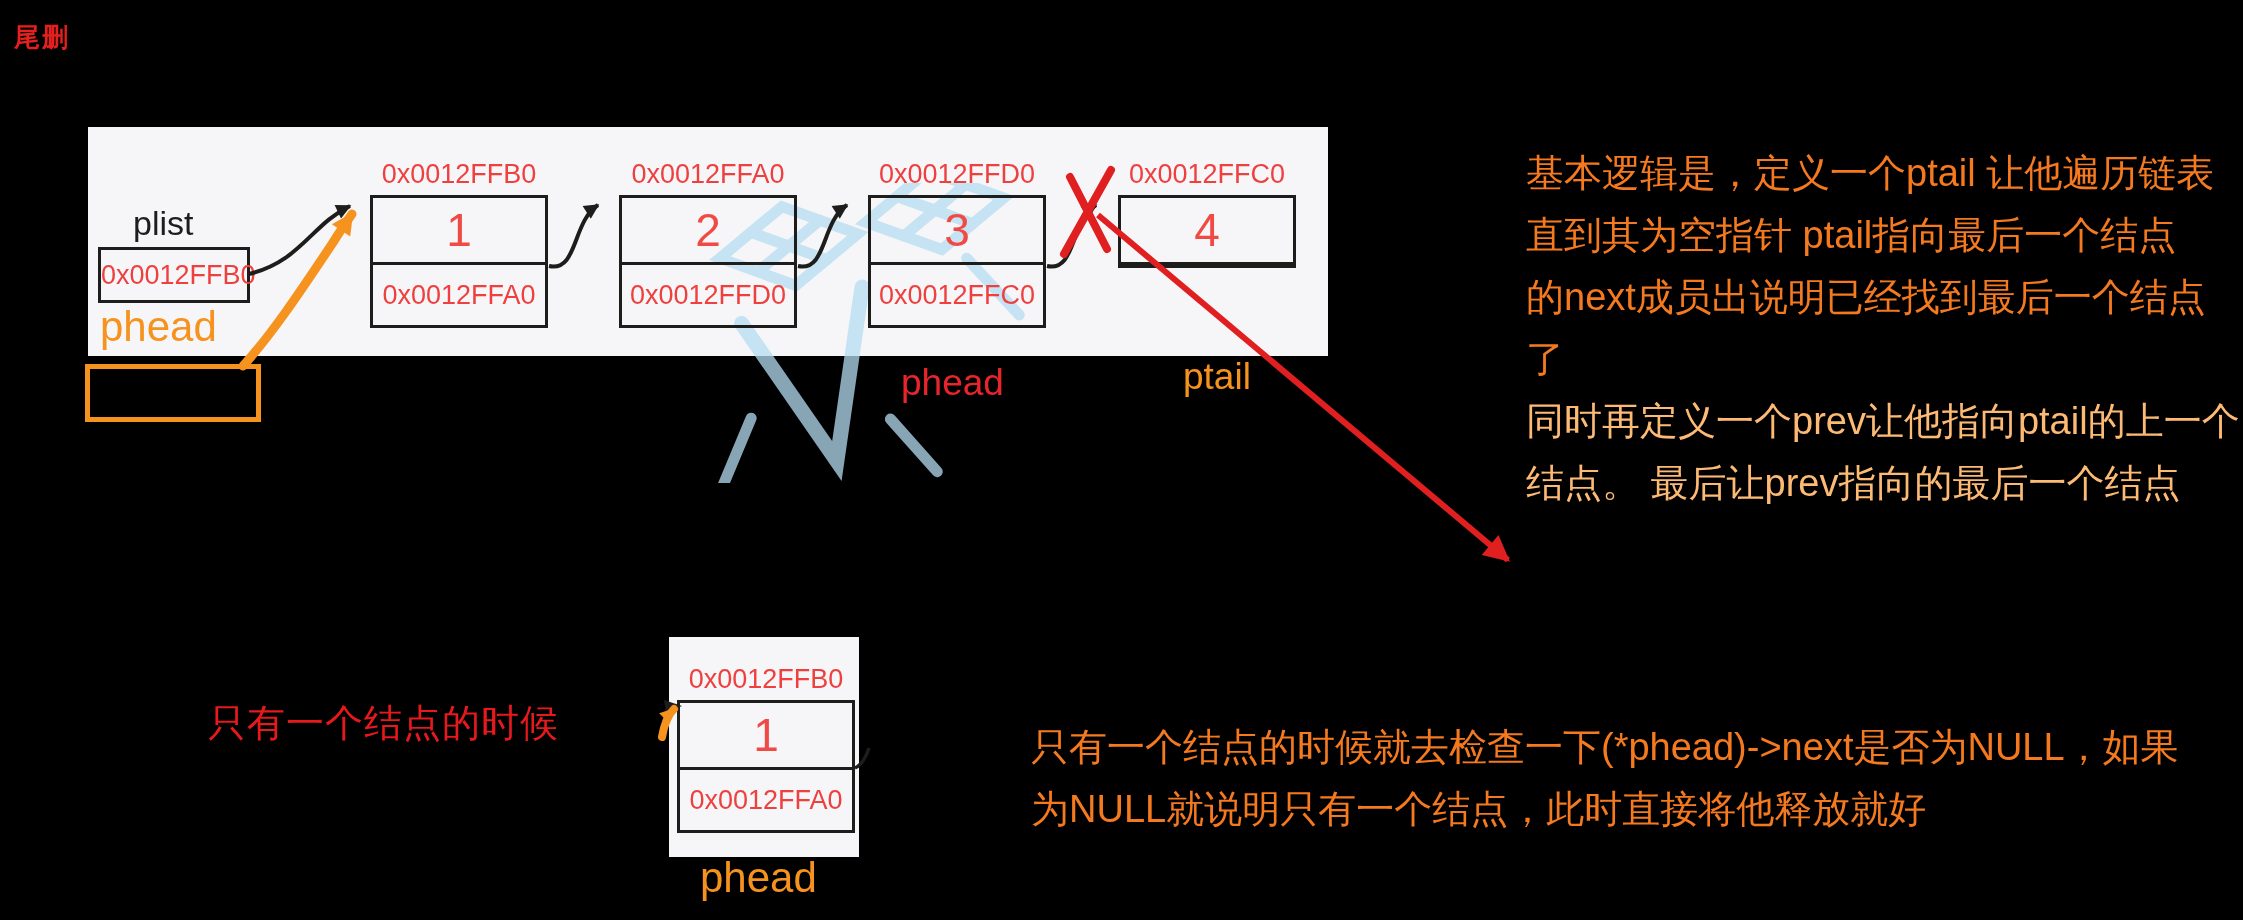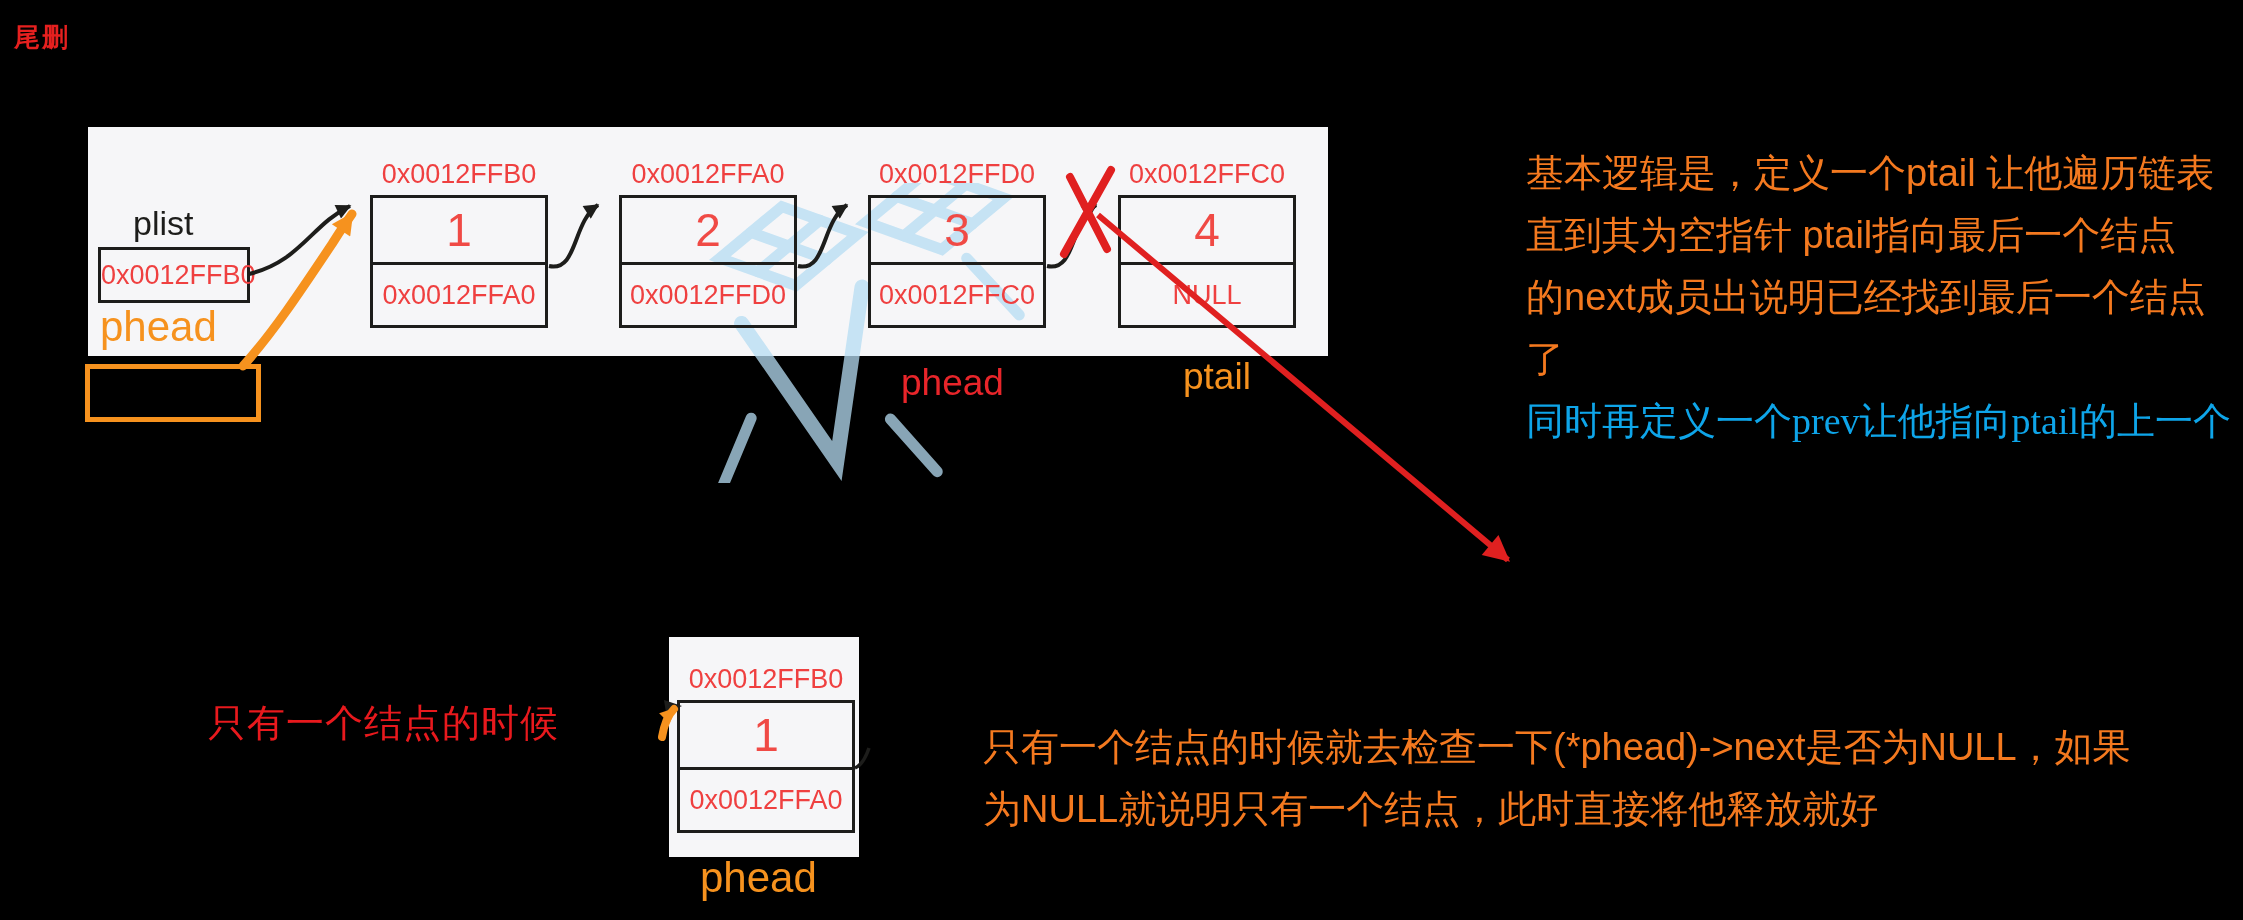--- a/index.html
+++ b/index.html
@@ -26,23 +26,23 @@
   .node .next{height:60px;line-height:60px;font-size:27px;color:#ef4040;}
   #node-1{left:370px;} #node-2{left:619px;} #node-3{left:868px;} #node-4{left:1118px;}
   #prev-label{left:901px;top:362px;font-size:37px;color:#e8252a;}
   #ptail-label{left:1183px;top:356px;font-size:37px;color:#f6921e;}
   #single-node{left:677px;top:658px;top:658px;width:178px;}
   #phead-label-2{left:700px;top:854px;font-size:42px;color:#f6921e;}
   #caption-single{left:208px;top:698px;font-size:38px;color:#e8191d;letter-spacing:1px;}
   #right-notes{left:1526px;top:142px;width:717px;}
   #right-notes .line{height:62px;line-height:62px;font-size:38px;white-space:nowrap;}
   #right-notes .o{color:#f4791f;}
-  #right-notes .r{color:#0ea5e9;font-family:Liberation Serif, serif;}
+  #right-notes .r{color:#fdba74;}
   #bottom-notes{left:983px;top:716px;width:1250px;}
-  #bottom-notes .line{height:62px;line-height:62px;font-size:38px;color:#f4791f;white-space:nowrap;}
+  #bottom-notes .line{height:62px;line-height:62px;font-size:38px;color:#f4791f;white-space:nowrap;margin-left:48px;}
   #overlay{left:0;top:0;z-index:5;pointer-events:none;}
 </style>
 </head>
 <body>
 
 <div id="stage">
 
   <div id="title" class="abs z3">尾删</div>
 
   <div id="panel1" class="panel"></div>
@@ -83,21 +83,20 @@
     <div class="addr">0x0012FFD0</div>
     <div class="box">
       <div class="val">3</div>
       <div class="next">0x0012FFC0</div>
     </div>
   </div>
   <div id="node-4" class="node">
     <div class="addr">0x0012FFC0</div>
     <div class="box">
       <div class="val">4</div>
-      <div class="next">NULL</div>
     </div>
   </div>
 
   <div id="prev-label" class="abs z3">phead</div>
   <div id="ptail-label" class="abs z3">ptail</div>
 
   <div id="panel2" class="panel"></div>
   <div id="single-node" class="node">
     <div class="addr">0x0012FFB0</div>
     <div class="box">
@@ -107,20 +106,21 @@
   </div>
   <div id="phead-label-2" class="abs z3">phead</div>
   <div id="caption-single" class="abs z3">只有一个结点的时候</div>
 
   <div id="right-notes" class="abs z3">
     <div class="line o">基本逻辑是，定义一个ptail 让他遍历链表</div>
     <div class="line o">直到其为空指针 ptail指向最后一个结点</div>
     <div class="line o">的next成员出说明已经找到最后一个结点</div>
     <div class="line o">了</div>
     <div class="line r">同时再定义一个prev让他指向ptail的上一个</div>
+    <div class="line r">结点。 最后让prev指向的最后一个结点</div>
   </div>
 
   <div id="bottom-notes" class="abs z3">
     <div class="line">只有一个结点的时候就去检查一下(*phead)-&gt;next是否为NULL，如果</div>
     <div class="line">为NULL就说明只有一个结点，此时直接将他释放就好</div>
   </div>
 
   <svg id="overlay" class="abs" width="2243" height="920" viewBox="0 0 2243 920">
     <defs>
       <marker id="mBlack" viewBox="0 0 10 10" refX="9" refY="5" markerWidth="18" markerHeight="15" orient="auto" markerUnits="userSpaceOnUse">

